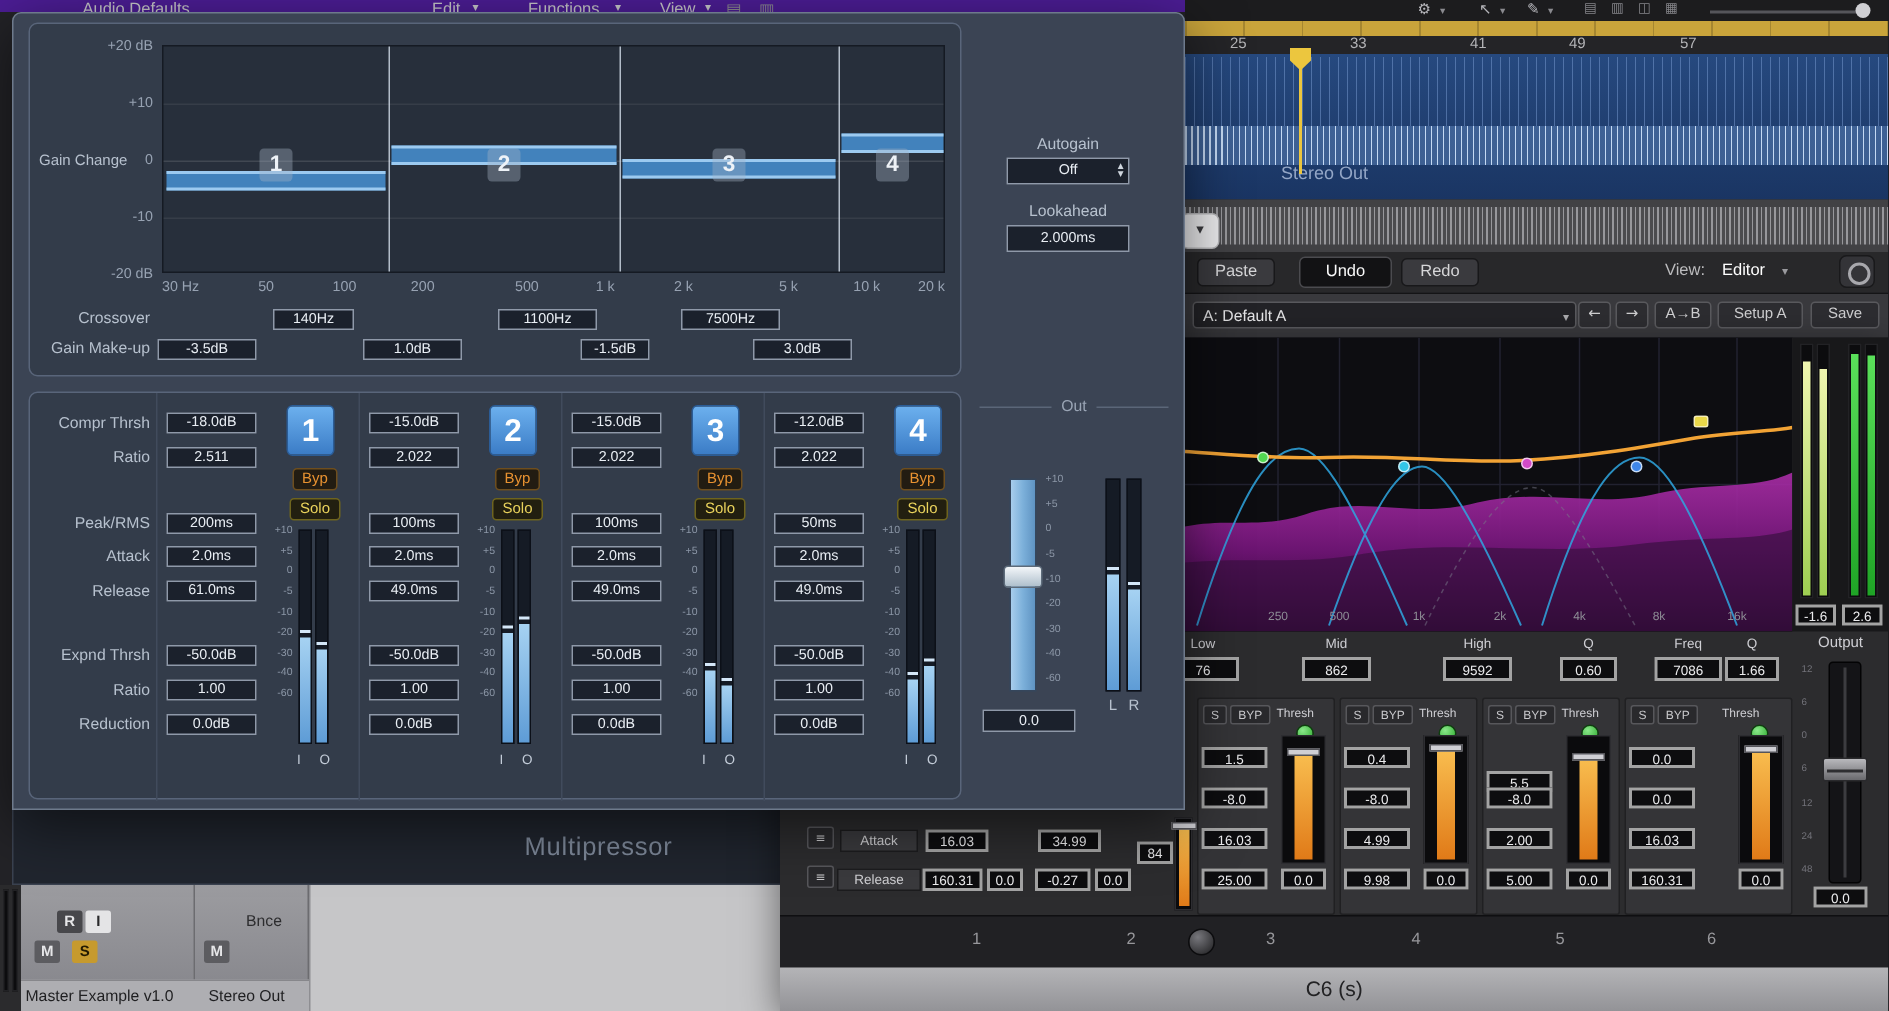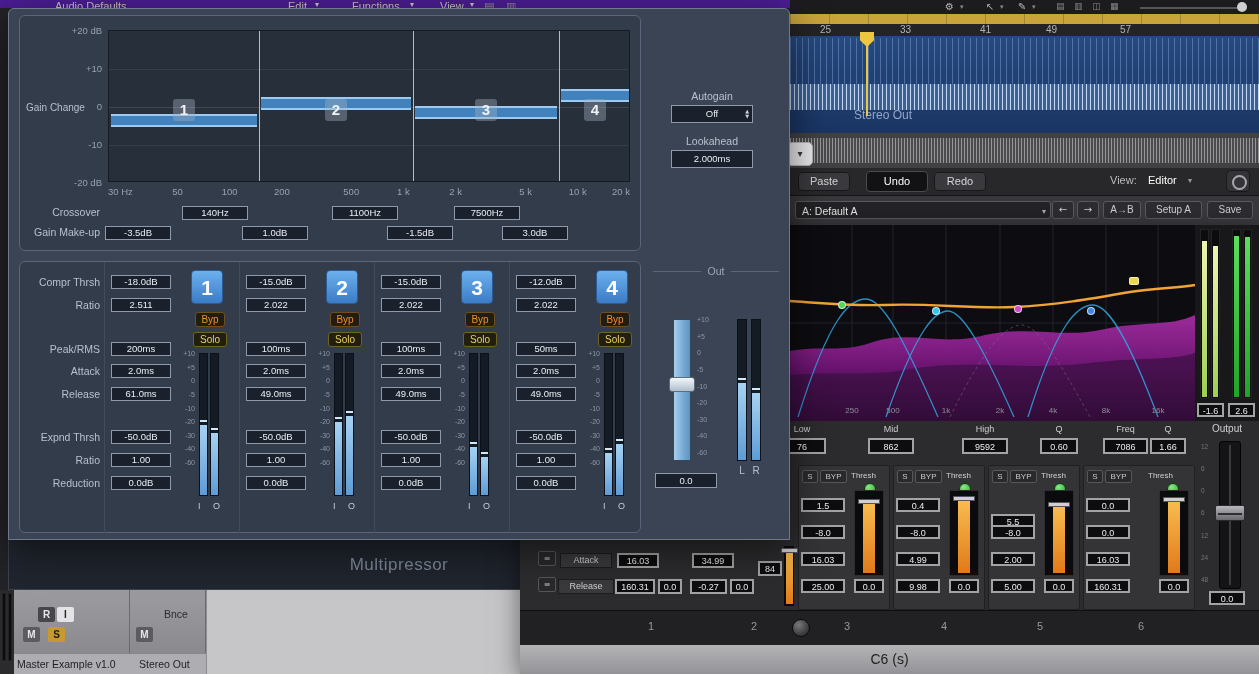--- a/index.html
+++ b/index.html
@@ -423,28 +423,28 @@
         <span class="xtick" style="left:33.3%;transform:translateX(-50%);">200</span>
         <span class="xtick" style="left:46.6%;transform:translateX(-50%);">500</span>
         <span class="xtick" style="left:56.6%;transform:translateX(-50%);">1 k</span>
         <span class="xtick" style="left:66.6%;transform:translateX(-50%);">2 k</span>
         <span class="xtick" style="left:80%;transform:translateX(-50%);">5 k</span>
         <span class="xtick" style="left:90%;transform:translateX(-50%);">10 k</span>
         <span class="xtick" style="left:100%;transform:translateX(-100%);">20 k</span>
       </div>
 
       <div class="abs mplabel" style="left:2px;top:190px;width:78px;text-align:right;">Crossover</div>
-      <div class="abs mpbox" style="left:162px;top:190px;width:66px;">140Hz</div>
+      <div class="abs mpbox" style="left:162px;top:190px;width:54px;">140Hz</div>
       <div class="abs mpbox" style="left:312px;top:190px;width:66px;">1100Hz</div>
       <div class="abs mpbox" style="left:434px;top:190px;width:66px;">7500Hz</div>
 
       <div class="abs mplabel" style="left:2px;top:210px;width:78px;text-align:right;">Gain Make-up</div>
       <div class="abs mpbox" style="left:85px;top:210px;width:66px;">-3.5dB</div>
       <div class="abs mpbox" style="left:222px;top:210px;width:66px;">1.0dB</div>
-      <div class="abs mpbox" style="left:367px;top:210px;width:66px;">-1.5dB</div>
+      <div class="abs mpbox" style="left:367px;top:210px;width:46px;">-1.5dB</div>
       <div class="abs mpbox" style="left:482px;top:210px;width:66px;">3.0dB</div>
     </div>
 
     <div class="abs mplabel" style="left:640px;top:81px;width:126px;text-align:center;">Autogain</div>
     <div class="abs mpbox" style="left:662px;top:96px;width:82px;height:18px;line-height:16px;">
       <span>Off</span>
       <span class="updown glyph">
           <span>▲</span>
           <span>▼</span>
         </span>

